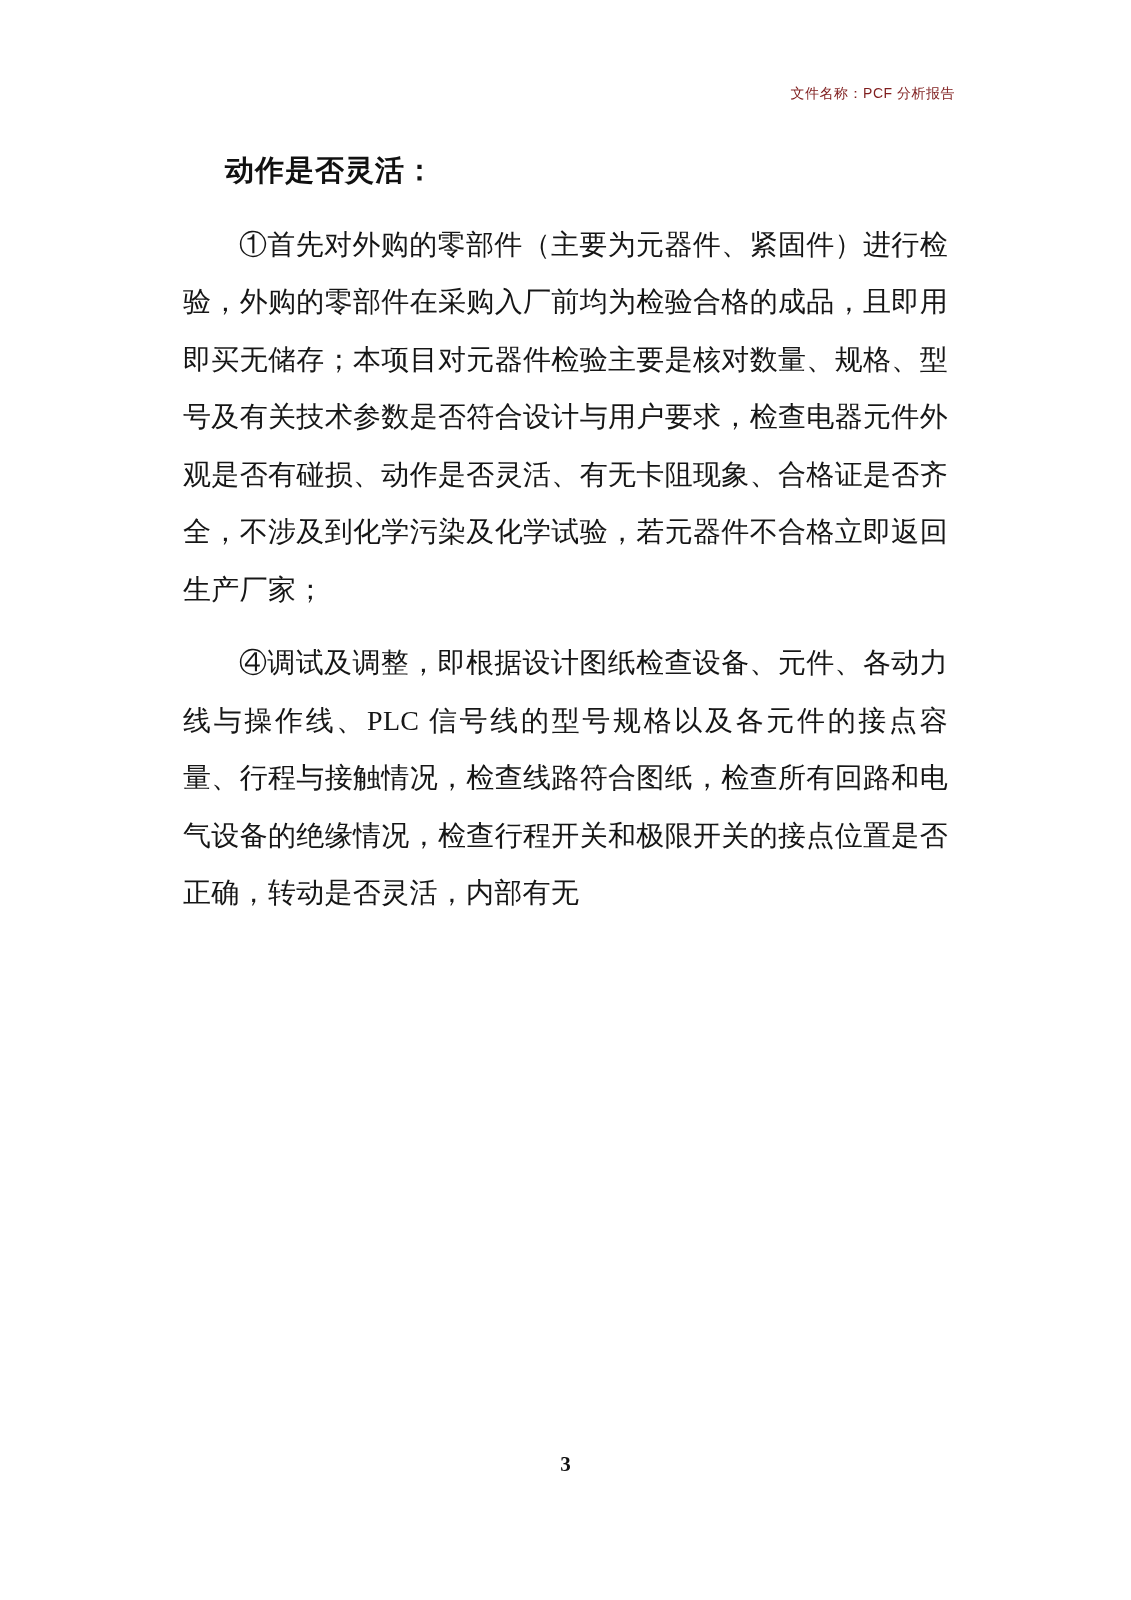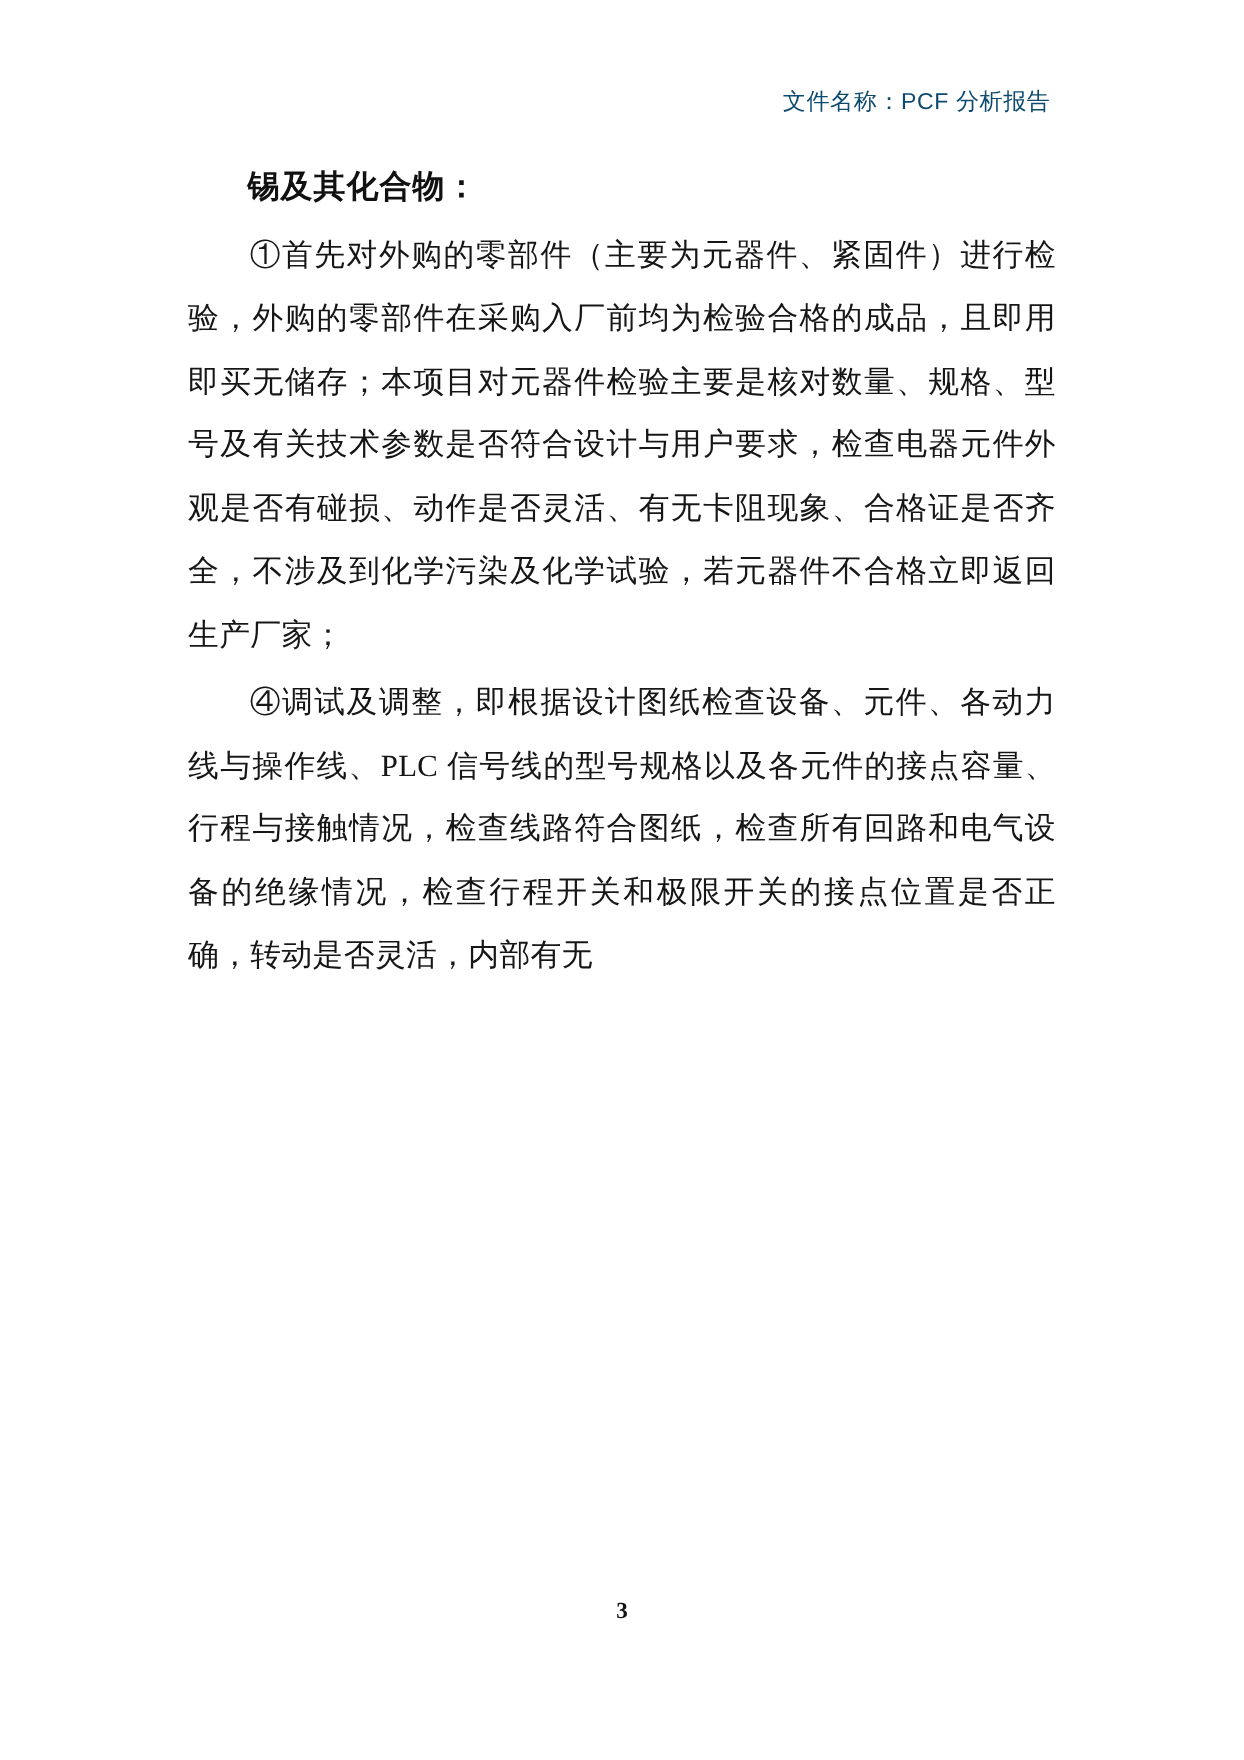--- a/index.html
+++ b/index.html
@@ -19,43 +19,43 @@
     inset: 0;
     background: #ffffff;
   }
   .doc-header {
     position: absolute;
     top: 80px;
     left: 0;
     right: 176px;
     text-align: right;
     font-family: "Liberation Sans", "DejaVu Sans", sans-serif;
-    font-size: 21px;
+    font-size: 14px;
     line-height: 26px;
-    color: #0c4a6e;
+    color: #7f1d1d;
     letter-spacing: 0.5px;
   }
   .content {
     position: absolute;
     top: 142px;
     left: 167px;
     width: 797px;
     color: #161616;
   }
   .doc-title {
     font-size: 29px;
     font-weight: bold;
     line-height: 57.5px;
     text-indent: 2em;
     letter-spacing: 1px;
     margin: 0;
     color: #111111;
   }
   .para {
-    margin: 4px;
+    margin: 16px;
     font-size: 28px;
     line-height: 57.5px;
     color: #161616;
     text-align: justify;
     text-justify: inter-character;
     text-indent: 2em;
     letter-spacing: 0.3px;
   }
   .page-footer {
     position: absolute;
@@ -75,21 +75,21 @@
 <body>
 
 <div class="page">
 
   <div class="doc-header">
     <span>文件名称：PCF 分析报告</span>
   </div>
 
   <div class="content">
 
-    <h1 class="doc-title">锡及其化合物：</h1>
+    <h1 class="doc-title">动作是否灵活：</h1>
 
     <p class="para">①首先对外购的零部件（主要为元器件、紧固件）进行检验，外购的零部件在采购入厂前均为检验合格的成品，且即用即买无储存；本项目对元器件检验主要是核对数量、规格、型号及有关技术参数是否符合设计与用户要求，检查电器元件外观是否有碰损、动作是否灵活、有无卡阻现象、合格证是否齐全，不涉及到化学污染及化学试验，若元器件不合格立即返回生产厂家；</p>
 
 
 
     <p class="para">④调试及调整，即根据设计图纸检查设备、元件、各动力线与操作线、PLC 信号线的型号规格以及各元件的接点容量、行程与接触情况，检查线路符合图纸，检查所有回路和电气设备的绝缘情况，检查行程开关和极限开关的接点位置是否正确，转动是否灵活，内部有无</p>
 
   </div>
 
   <div class="page-footer">

